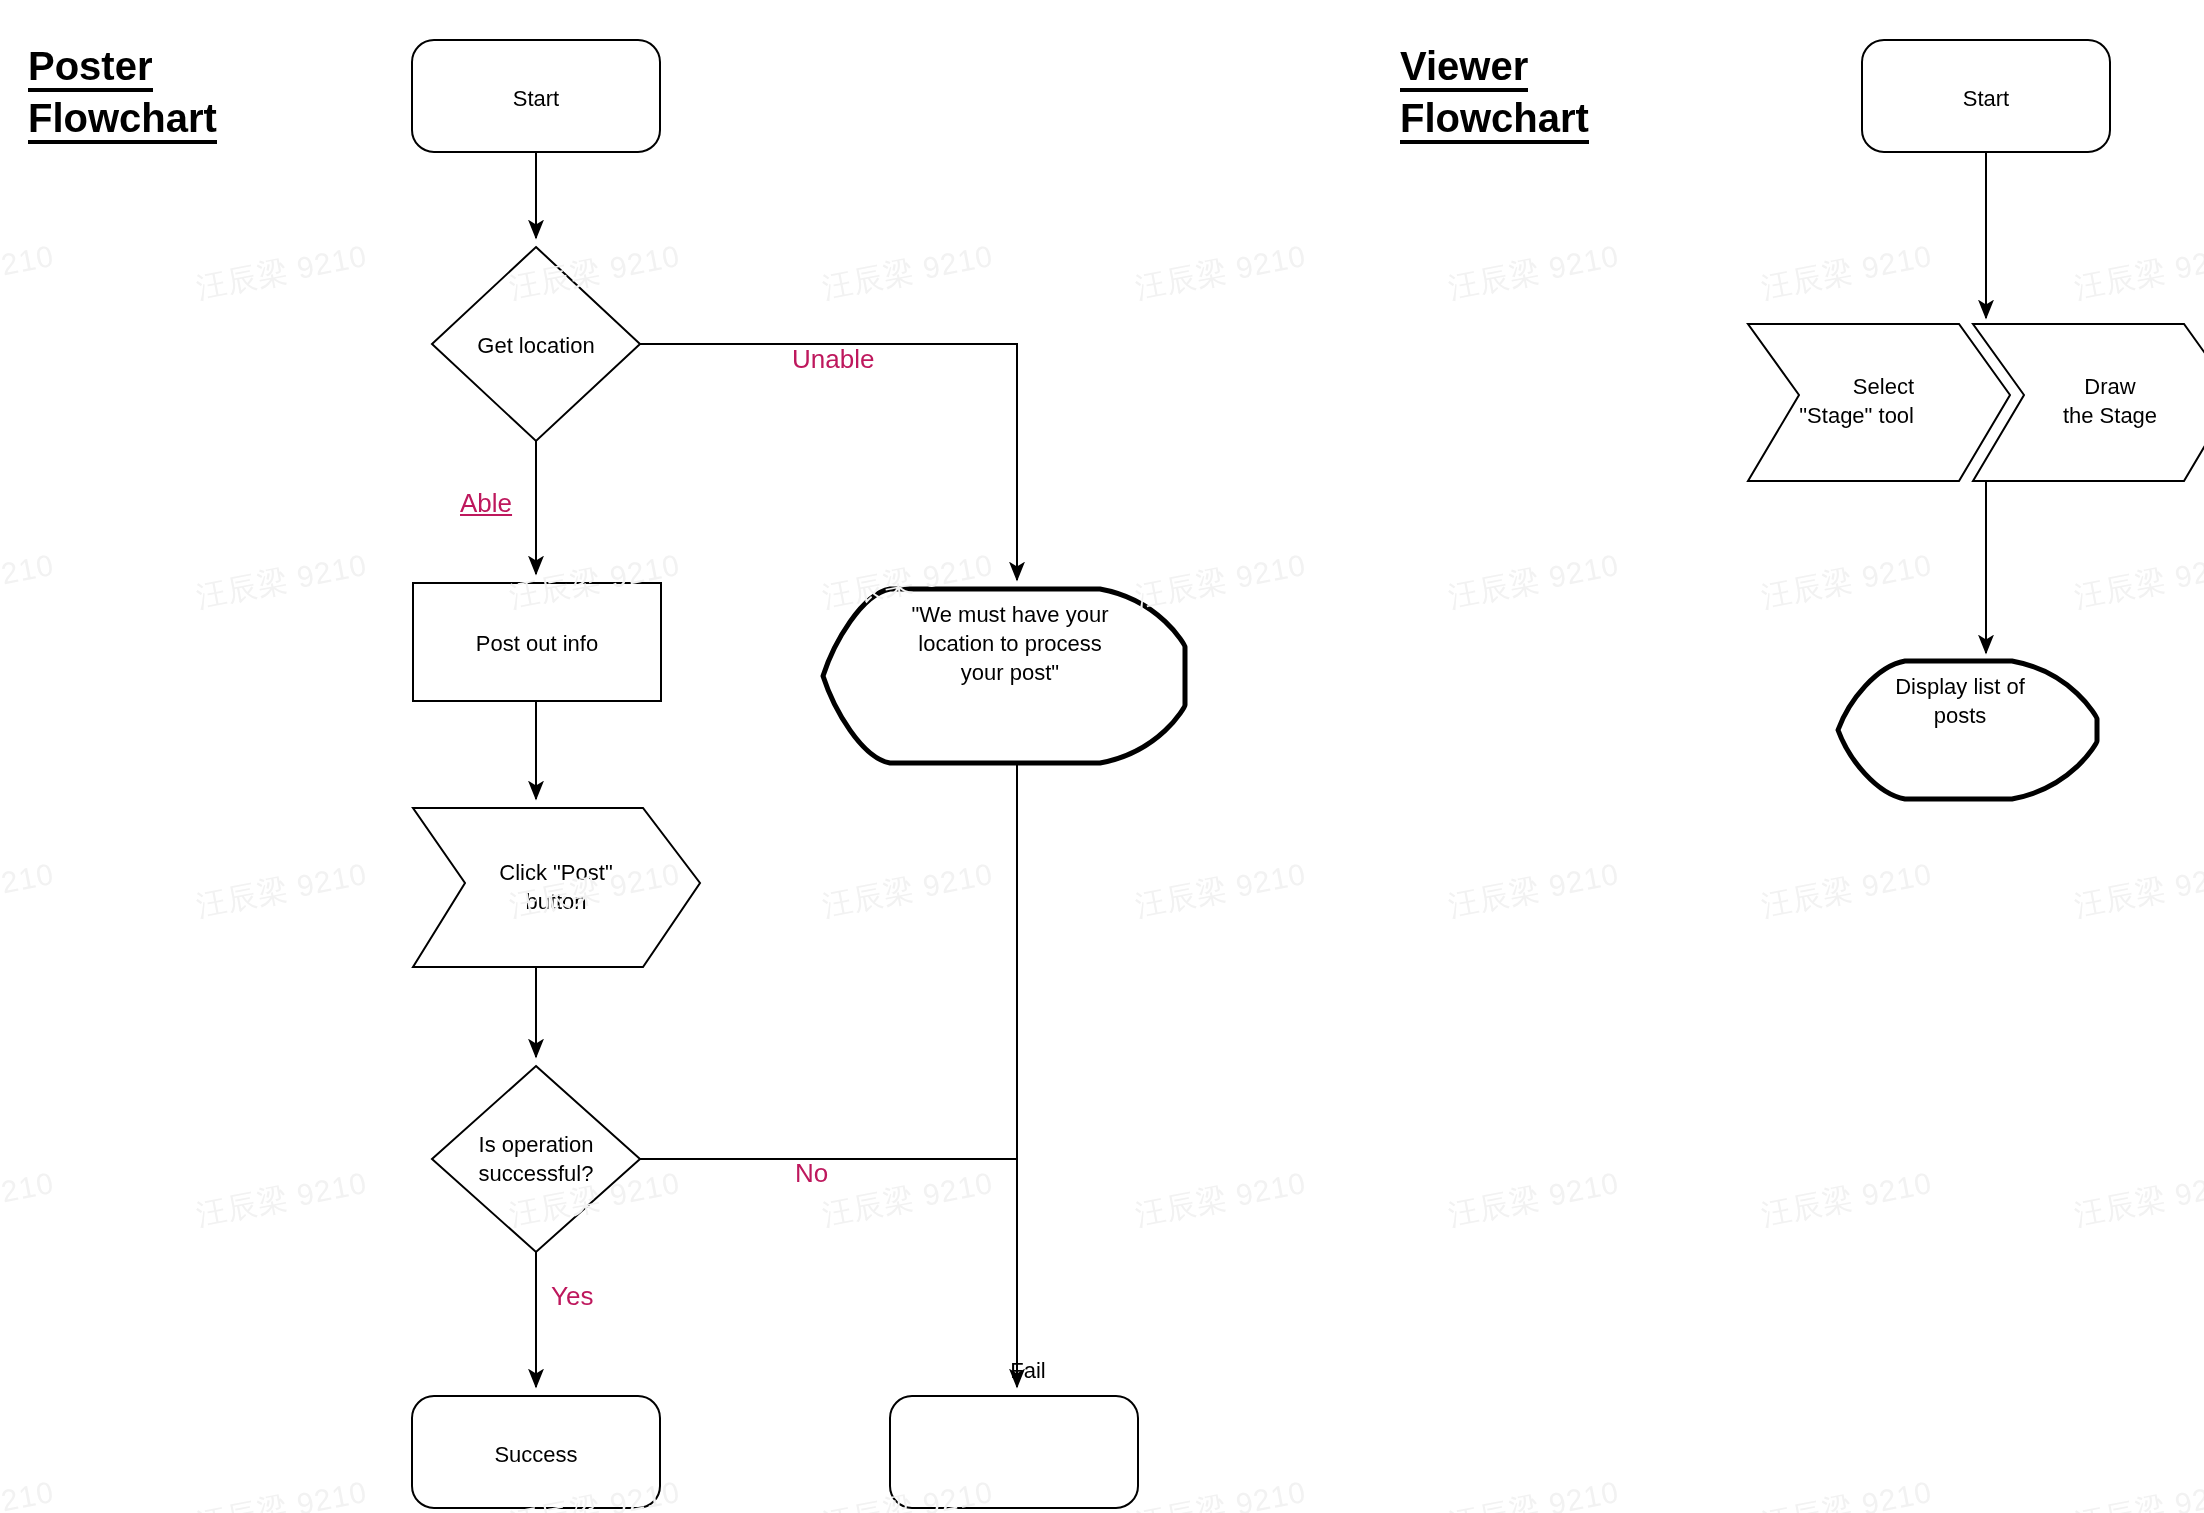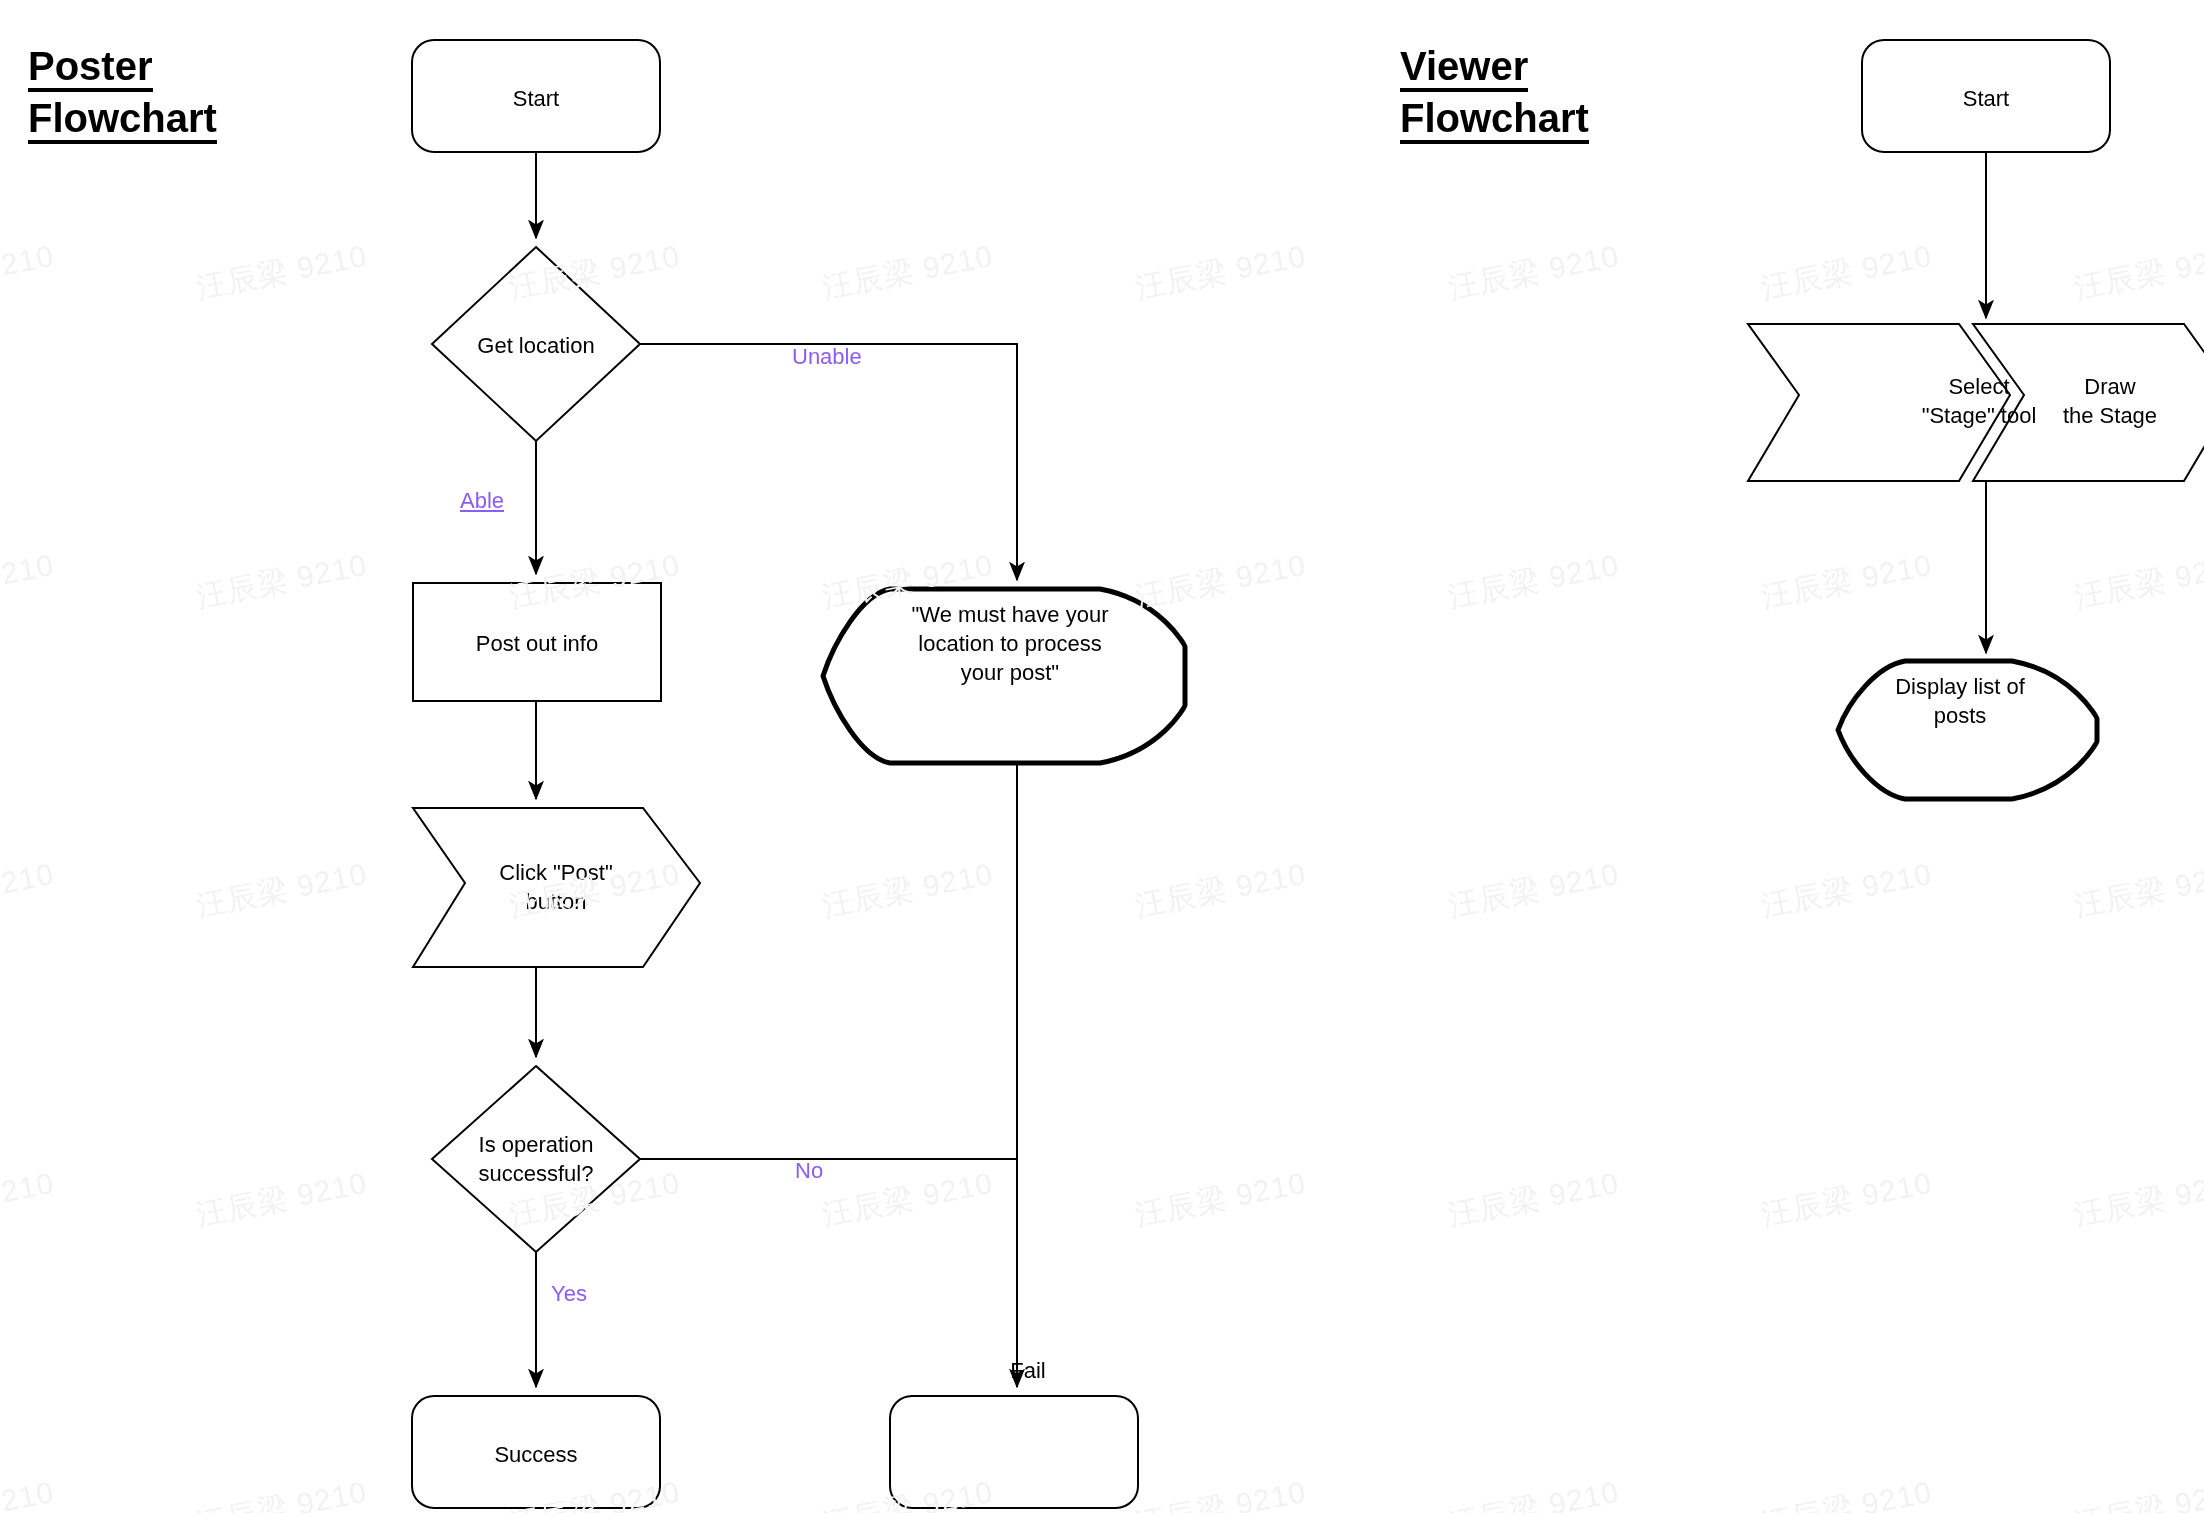--- a/index.html
+++ b/index.html
@@ -66,22 +66,22 @@
     font-size: 22px;
     line-height: 1.32;
     color: #000000;
     white-space: pre-line;
     pointer-events: none;
   }
   .edge-label {
     position: absolute;
     z-index: 4;
     font-family: "Liberation Sans", sans-serif;
-    font-size: 22px;
-    color: #8b5cf6;
+    font-size: 26px;
+    color: #be185d;
     white-space: nowrap;
   }
 </style>
 </head>
 <body>
 
 <div id="canvas">
 
   <div id="watermark-layer">
       <span class="wm" style="left: -120px; top: -40px; color: rgb(242, 242, 242); transform: rotate(-11deg);">汪辰梁 9210</span>
@@ -217,21 +217,21 @@
   <div class="node-label" style="left:845px; top:600px; width:330px;">"We must have your
 location to process
 your post"</div>
 
   <div class="node-label" style="left:412px; top:1440px; width:248px;">Success</div>
 
   <div class="node-label" style="left:890px; top:1356px; width:240px;margin-left:18px;">Fail</div>
 
   <div class="node-label" style="left:1862px; top:84px; width:248px;">Start</div>
 
-  <div class="node-label" style="left:1884px; top:372px; width:190px;">Select
+  <div class="node-label" style="left:1724px; top:372px; width:190px;text-align:right;">Select
 "Stage" tool</div>
 
   <div class="node-label" style="left:2015px; top:372px; width:190px;">Draw
 the Stage</div>
 
   <div class="node-label" style="left:1845px; top:672px; width:230px;">Display list of
 posts</div>
 
   <div class="edge-label" style="left:792px; top:344px;">Unable</div>
 

